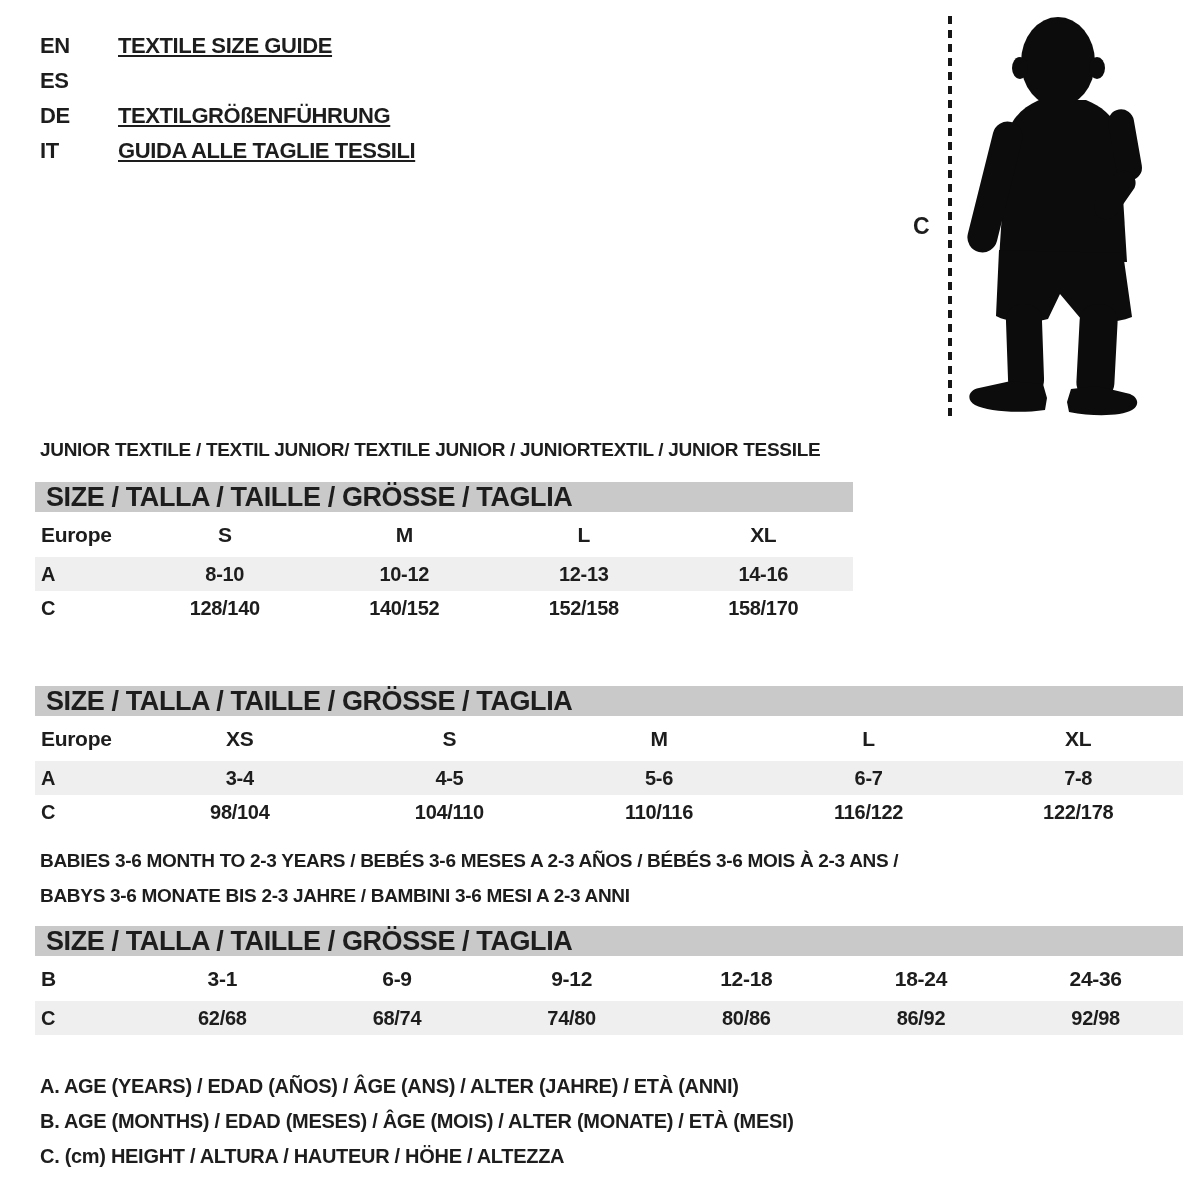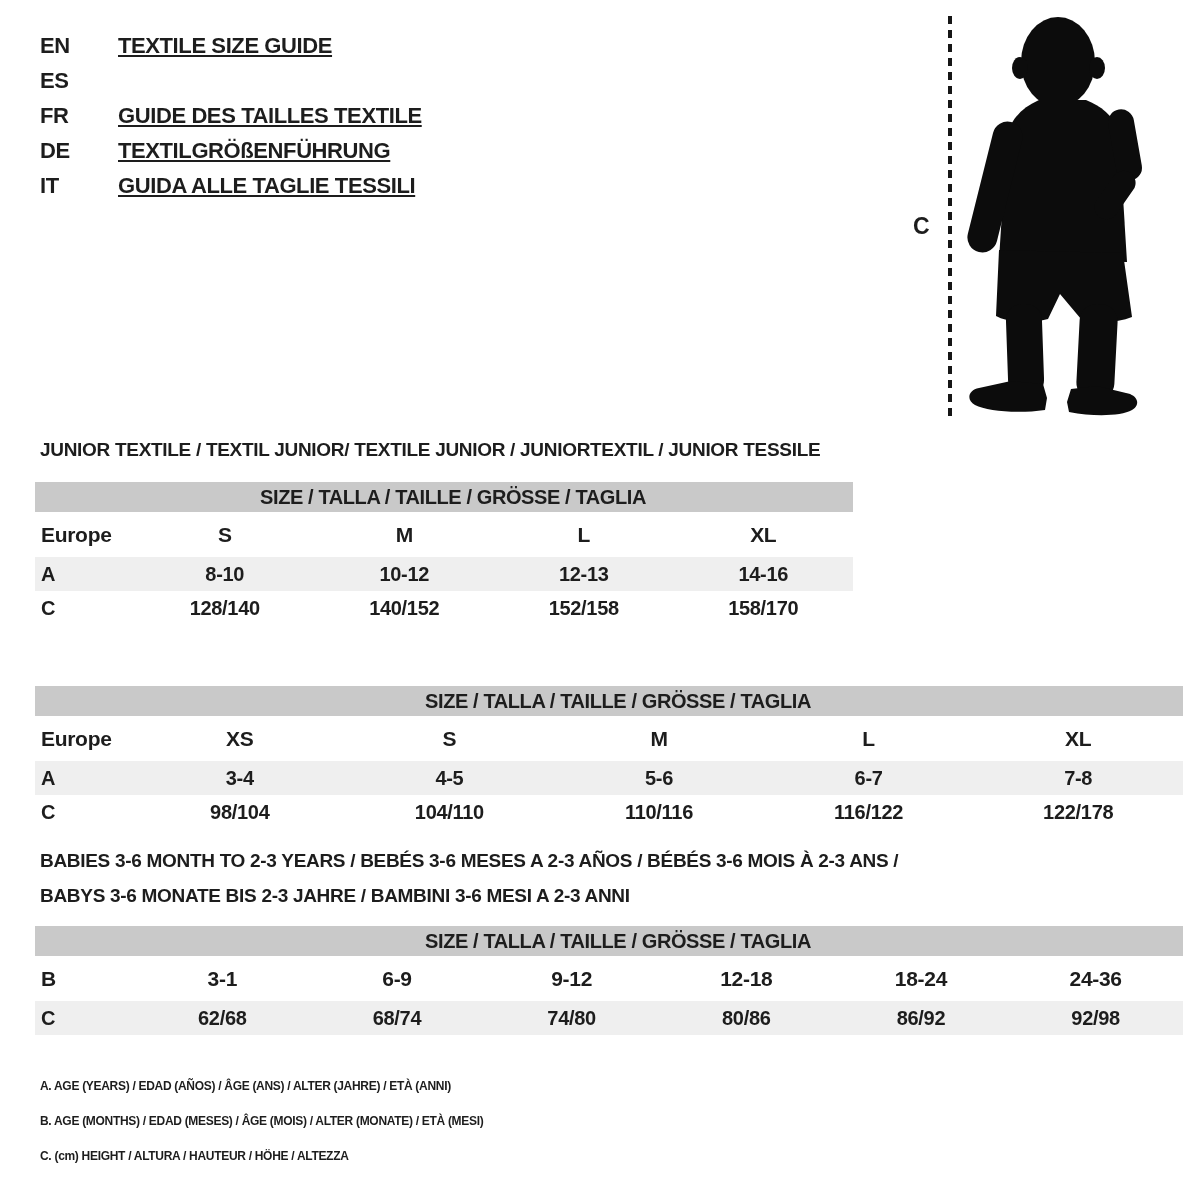--- a/index.html
+++ b/index.html
@@ -18,46 +18,42 @@
   .dash{
     position:absolute;left:948px;top:16px;width:4px;height:400px;
     background:repeating-linear-gradient(to bottom,#161616 0 8px,transparent 8px 14px);
   }
   .baby-svg{position:absolute;left:955px;top:10px;}
   
   .sec-title{position:absolute;left:40px;font-size:19px;letter-spacing:-0.3px;white-space:nowrap;line-height:35px;}
   .sub{font-size:13px;vertical-align:-4px;letter-spacing:-0.3px;}
   
   .sec{position:absolute;left:35px;}
-  .size-bar{height:30px;line-height:30px;background:#c9c9c9;padding-left:18px;font-size:20px;letter-spacing:-0.4px;white-space:nowrap;overflow:hidden;text-align:center;}
+  .size-bar{height:30px;line-height:30px;background:#c9c9c9;padding-left:11px;font-size:27px;letter-spacing:-0.4px;white-space:nowrap;overflow:hidden;}
   table.tbl{border-collapse:collapse;table-layout:fixed;width:100%;}
   table.tbl td{font-size:20px;font-weight:bold;text-align:center;height:34px;padding:0;letter-spacing:-0.3px;}
   table.tbl td.lbl{text-align:left;padding-left:6px;}
   tr.eur td{height:45px;font-size:21px;}
   tr.shade{background:#efefef;}
   
   .legend{position:absolute;left:40px;top:1069px;}
-  .legend-line{height:35px;line-height:35px;font-size:12px;letter-spacing:-0.3px;white-space:nowrap;}
+  .legend-line{height:35px;line-height:35px;font-size:20px;letter-spacing:-0.3px;white-space:nowrap;}
 </style>
 </head>
 <body>
 
 <div class="page">
 
   <div class="langs">
     <div class="lang-row">
       <span class="lang-code">EN</span>
       <span class="lang-label">TEXTILE SIZE GUIDE</span>
     </div>
     <div class="lang-row">
       <span class="lang-code">ES</span>
-    </div>
-    <div class="lang-row">
-      <span class="lang-code">FR</span>
-      <span class="lang-label">GUIDE DES TAILLES TEXTILE</span>
     </div>
     <div class="lang-row">
       <span class="lang-code">DE</span>
       <span class="lang-label">TEXTILGRÖßENFÜHRUNG</span>
     </div>
     <div class="lang-row">
       <span class="lang-code">IT</span>
       <span class="lang-label">GUIDA ALLE TAGLIE TESSILI</span>
     </div>
   </div>

